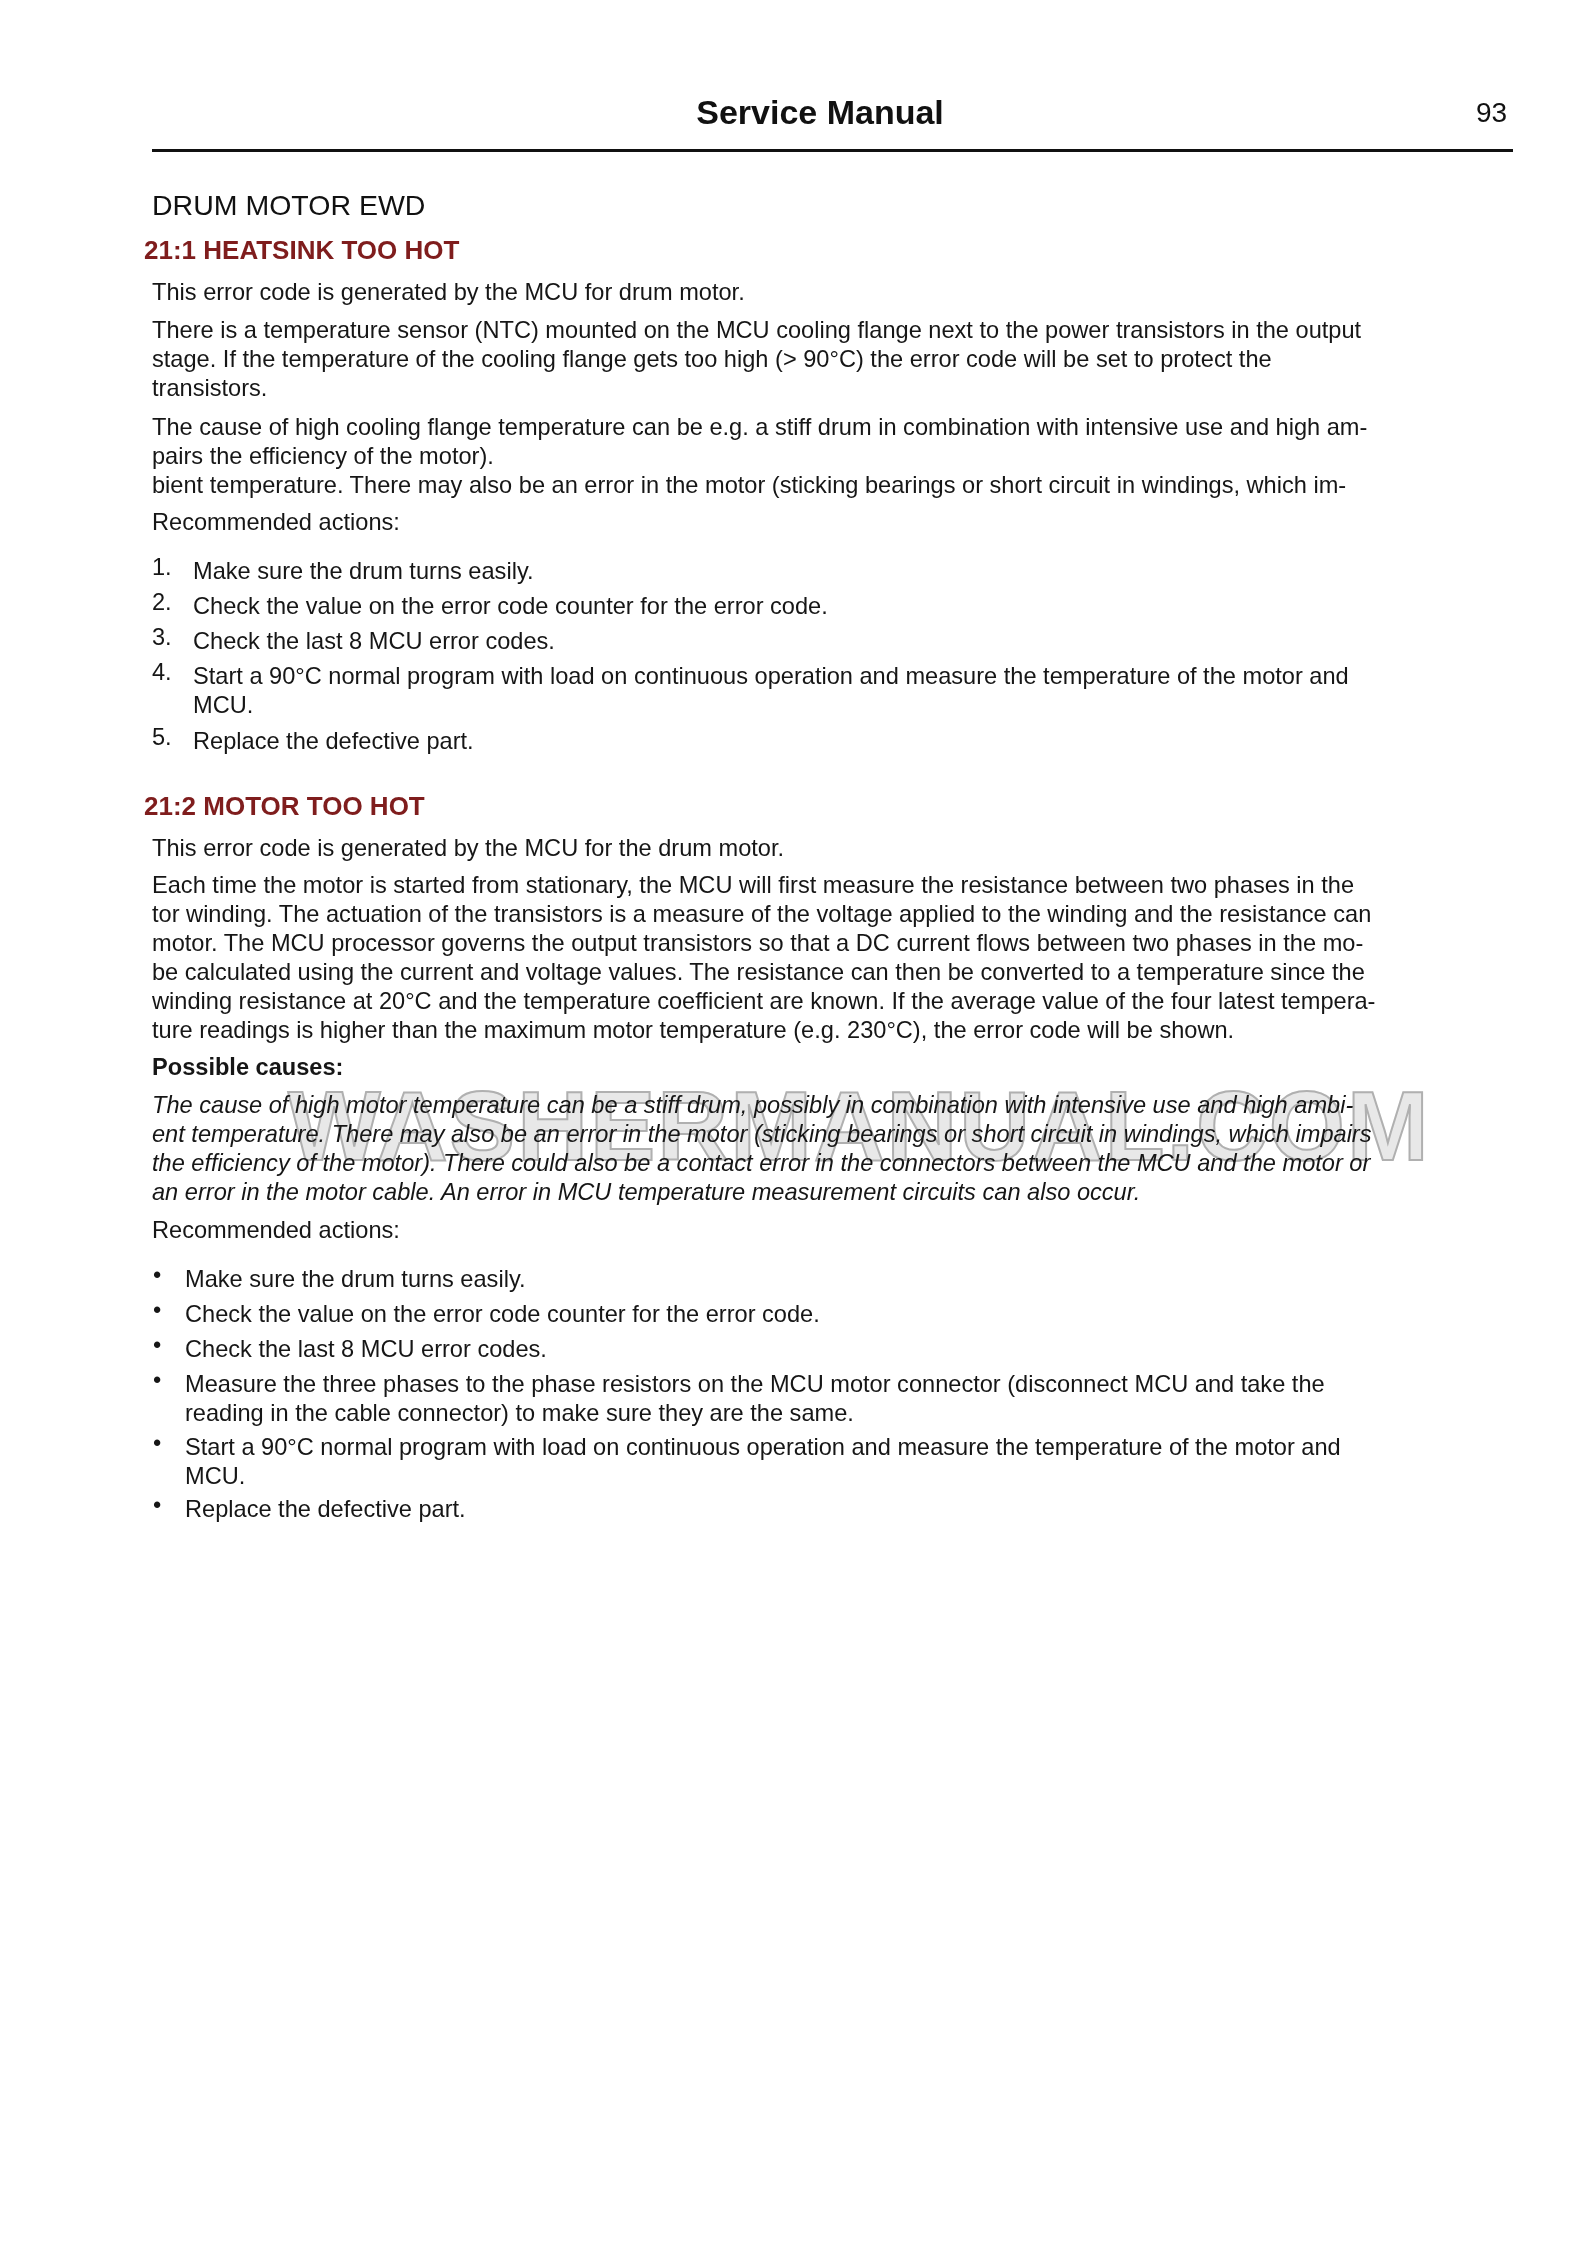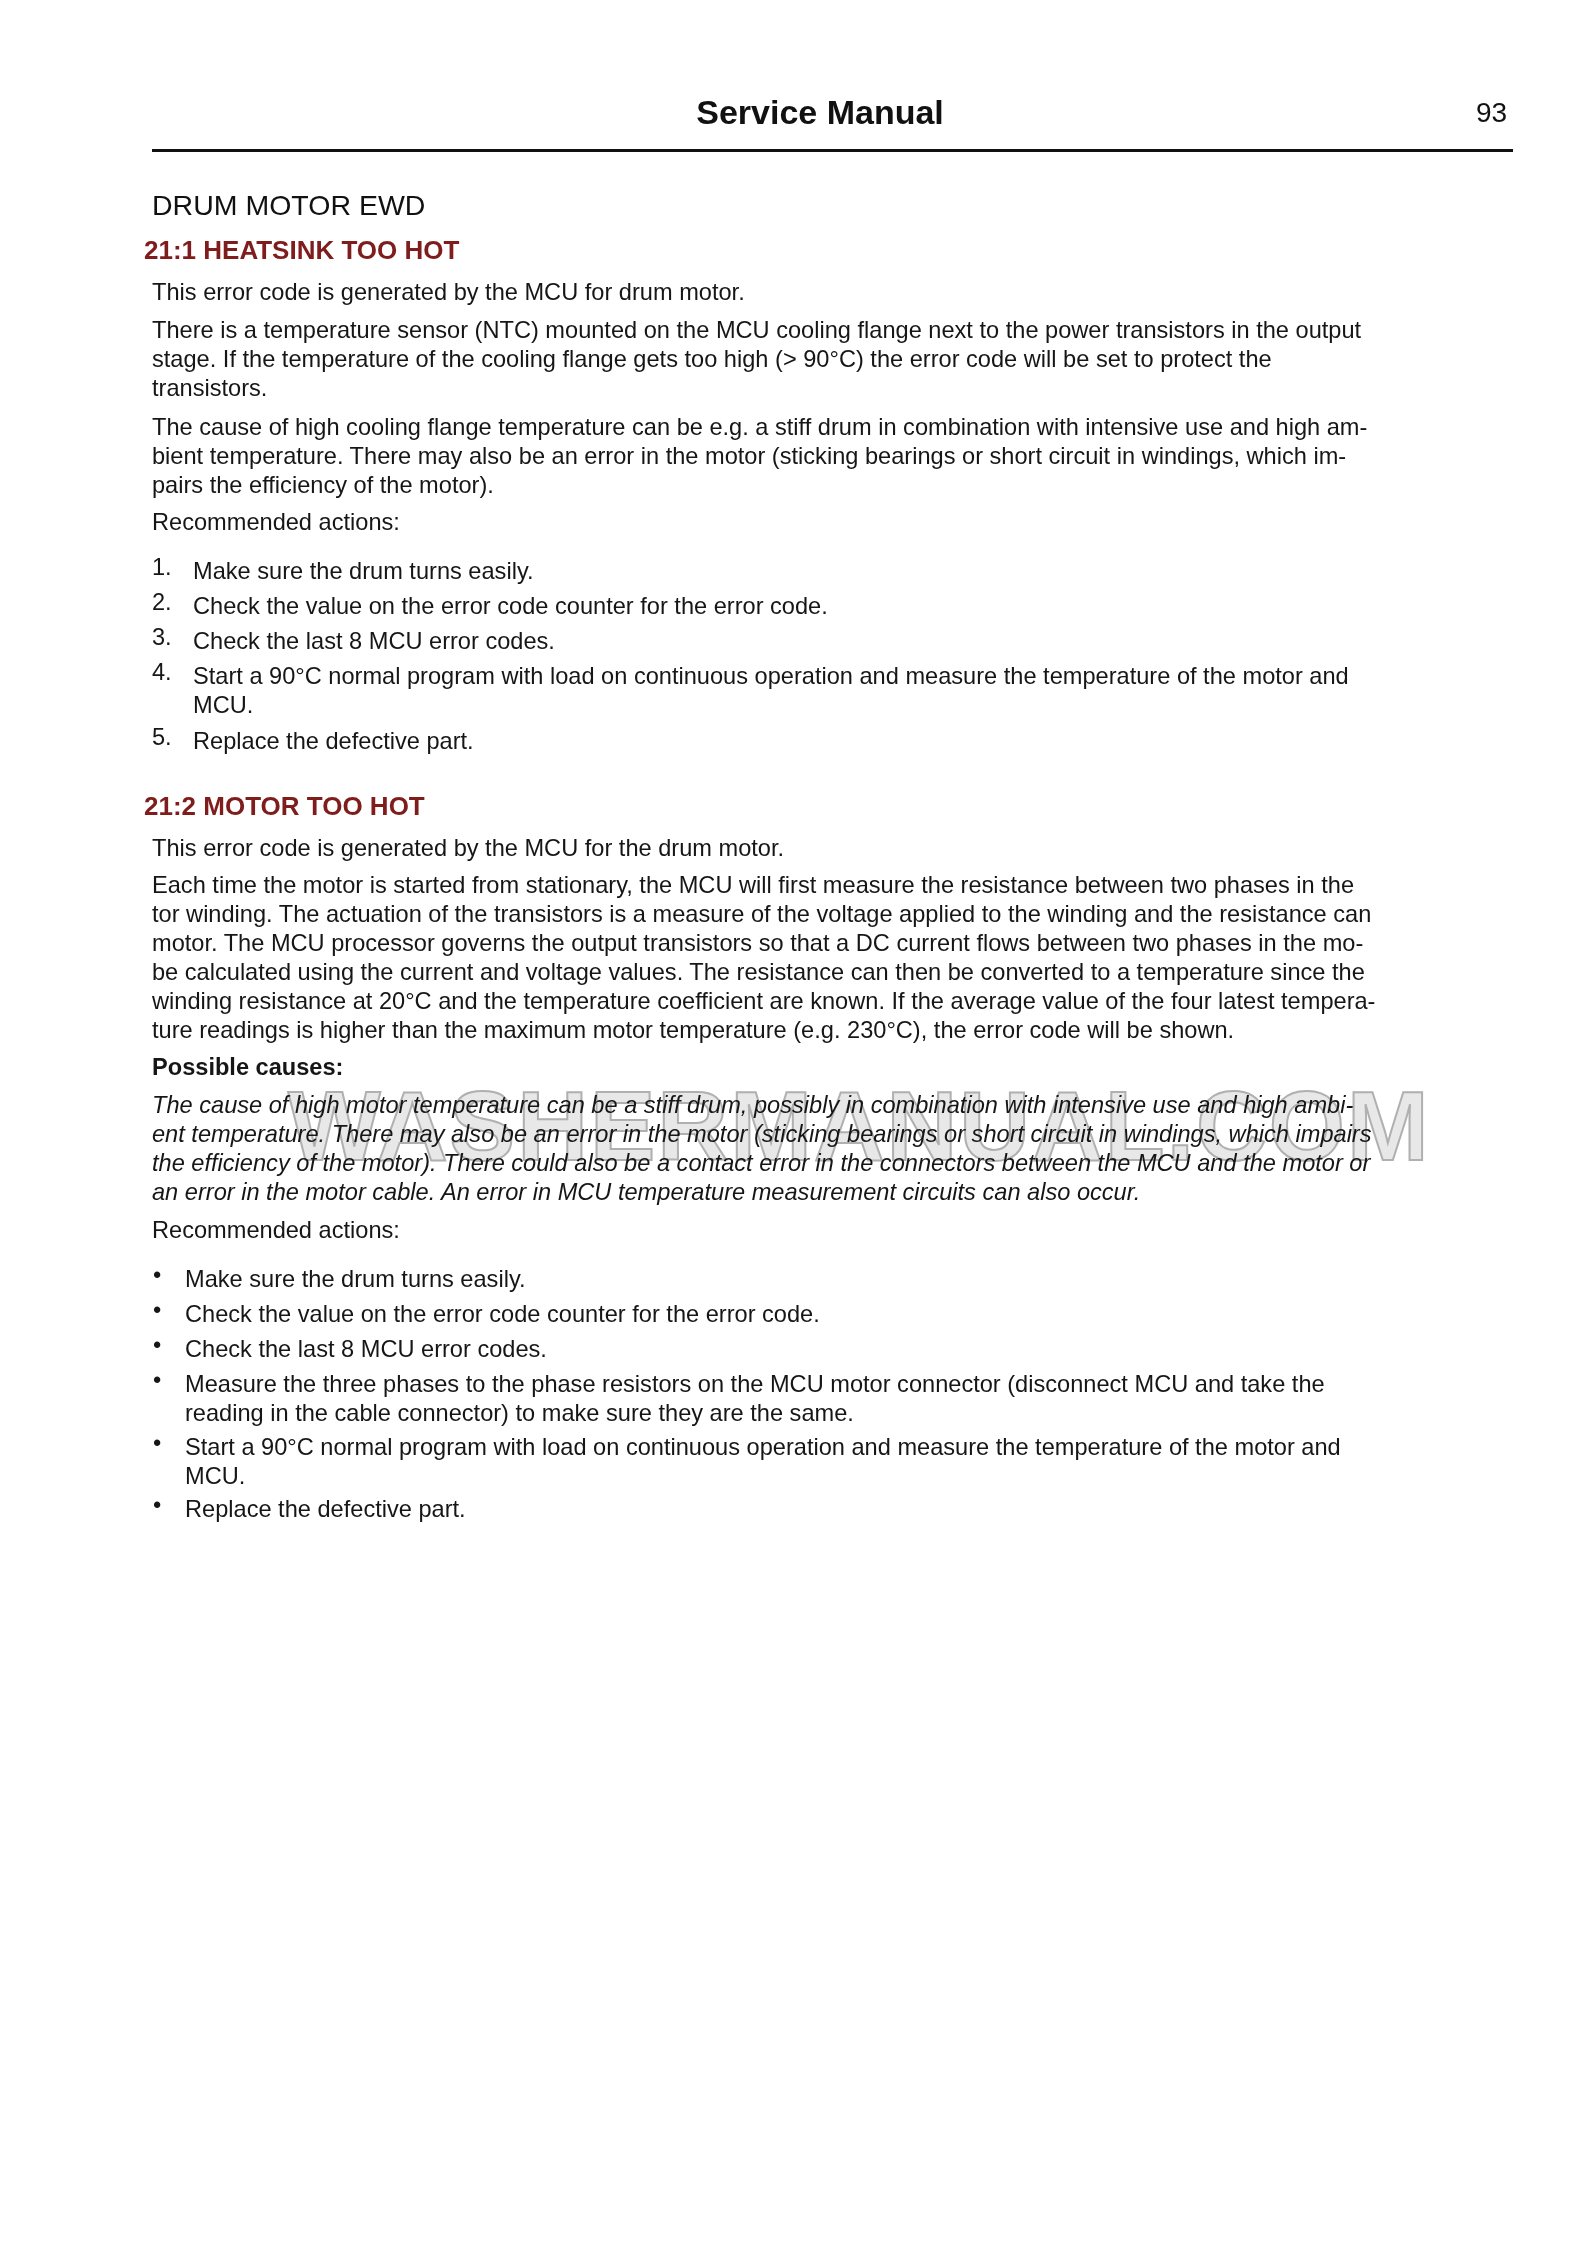--- a/index.html
+++ b/index.html
@@ -38,22 +38,22 @@
 <div class="abs p fg" style="top:278px;">
   <div>This error code is generated by the MCU for drum motor.</div>
 </div>
 <div class="abs p fg" style="top:316px;">
   <div>There is a temperature sensor (NTC) mounted on the MCU cooling flange next to the power transistors in the output</div>
   <div>stage. If the temperature of the cooling flange gets too high (&gt; 90°C) the error code will be set to protect the</div>
   <div>transistors.</div>
 </div>
 <div class="abs p fg" style="top:413px;">
   <div>The cause of high cooling flange temperature can be e.g. a stiff drum in combination with intensive use and high am-</div>
+  <div>pairs the efficiency of the motor).</div>
   <div>bient temperature. There may also be an error in the motor (sticking bearings or short circuit in windings, which im-</div>
-  <div>pairs the efficiency of the motor).</div>
 </div>
 <div class="abs p fg" style="top:508px;">Recommended actions:</div>
 
 <div class="abs li fg" style="top:553px;height:29px;">
   <span class="marker">1.</span>
   <div class="text">
       <div>Make sure the drum turns easily.</div>
     </div>
 </div>
 <div class="abs li fg" style="top:588px;height:29px;">

